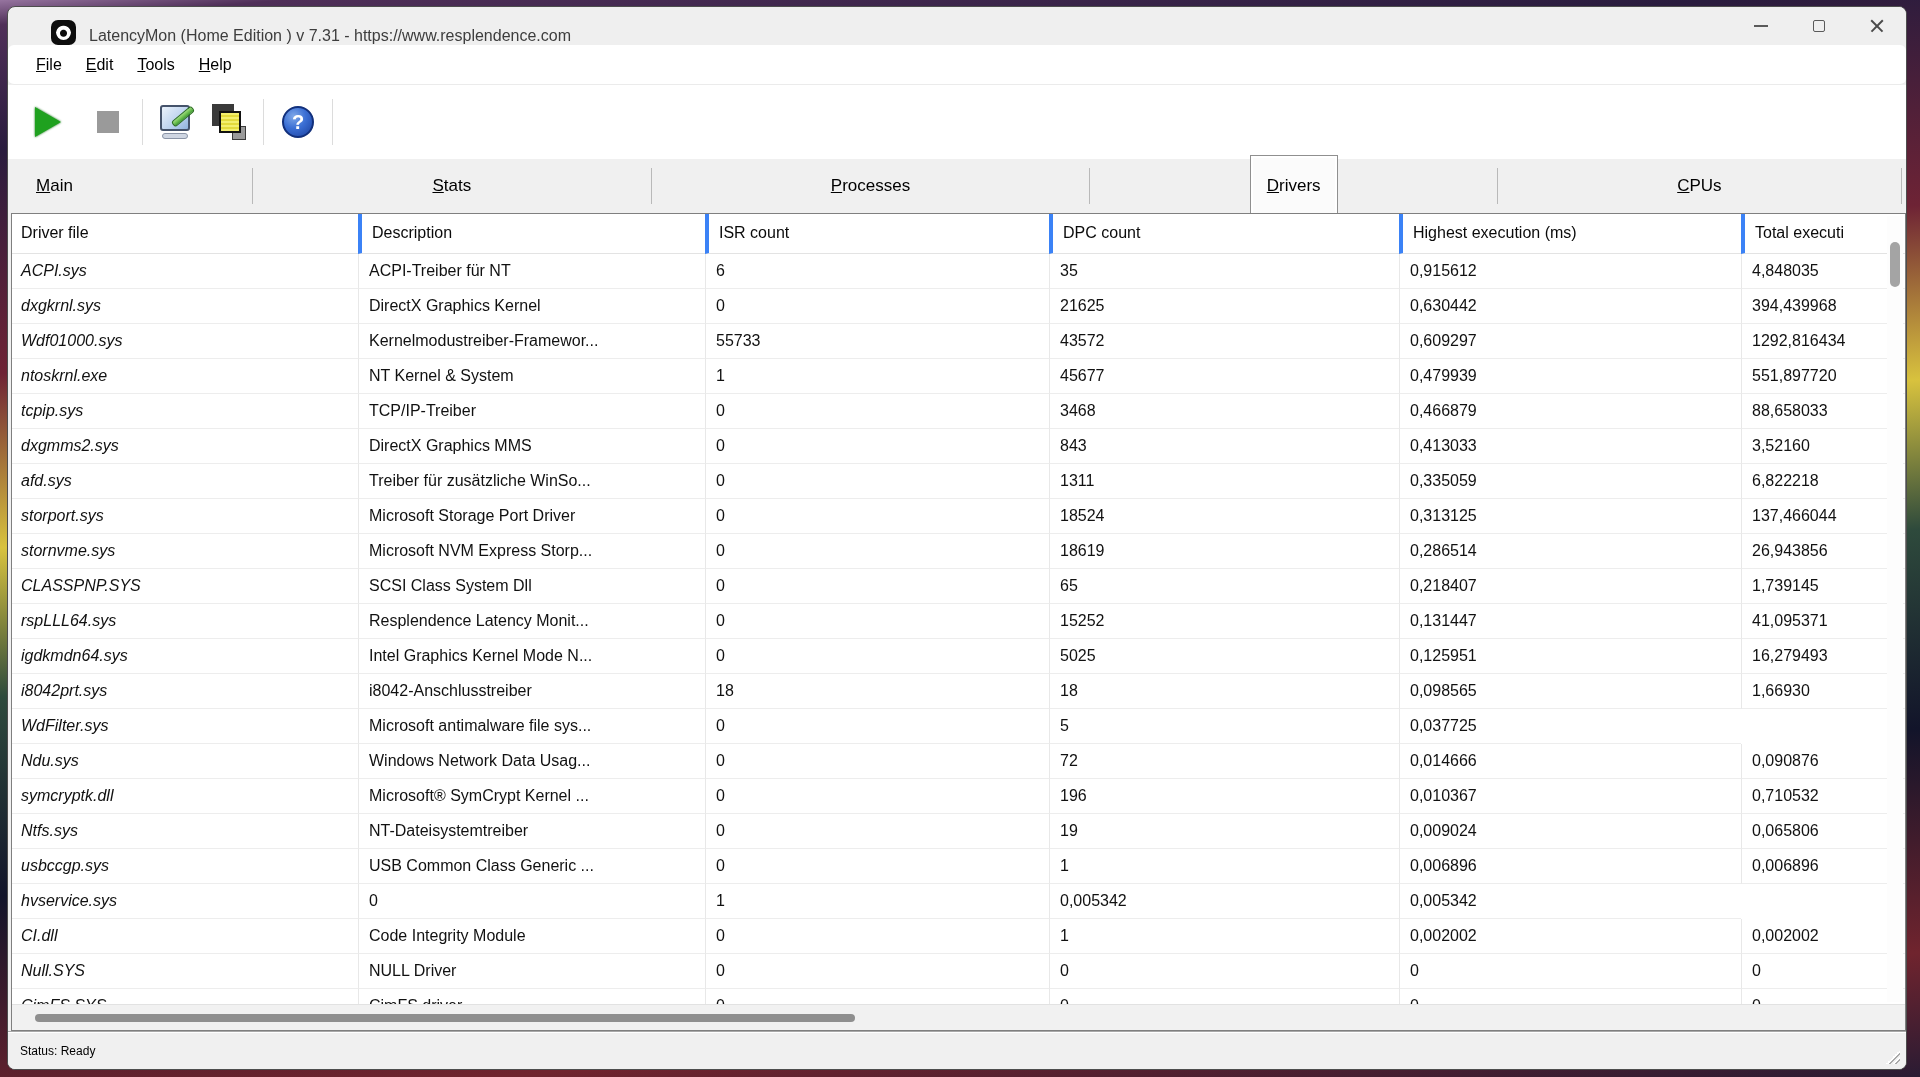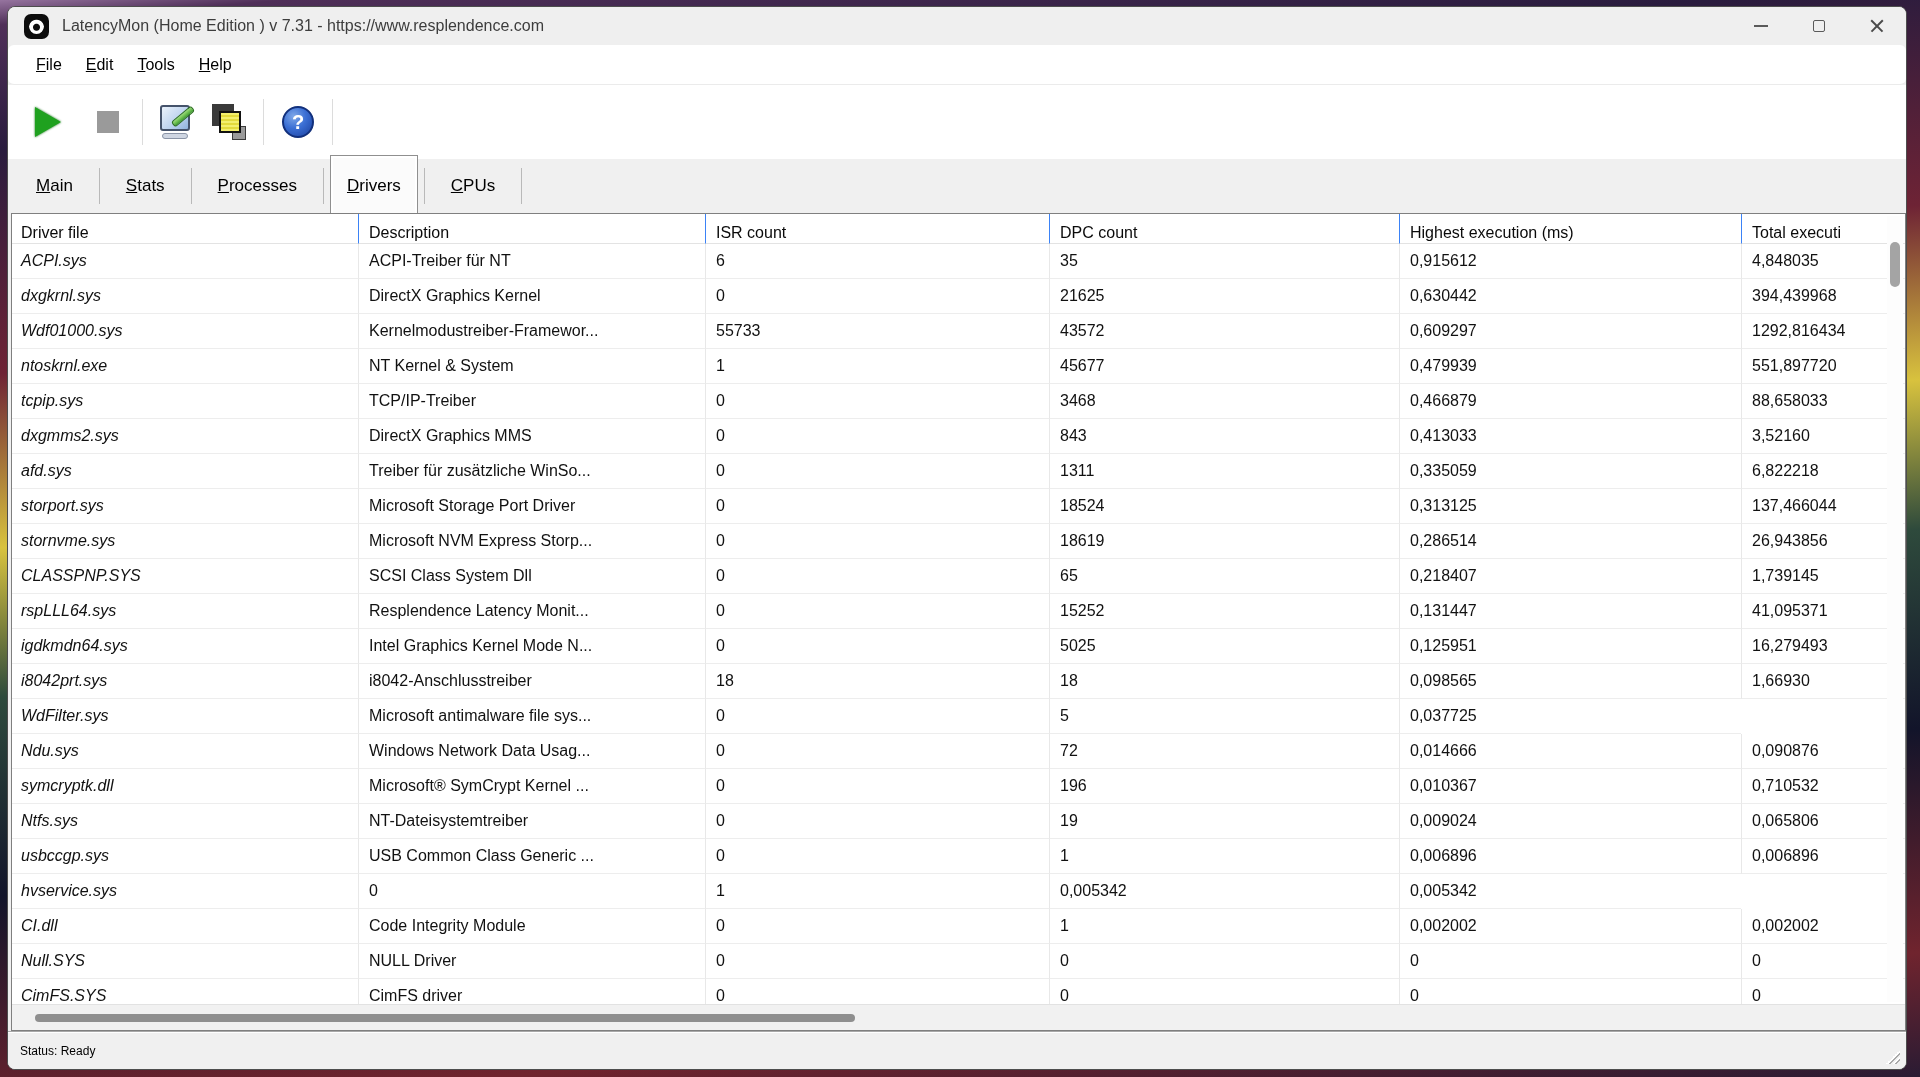--- a/index.html
+++ b/index.html
@@ -9,21 +9,21 @@
     background: linear-gradient(175deg,
       #96749f 0%, #4f2f58 2%, #2a1c3e 12%, #6e2335 30%,
       #d8c23e 44%, #2e4a3c 56%, #12142a 72%, #70242e 90%, #2a1b33 100%);
   }
   .window {
     position:absolute; top:6px; left:7px; right:13px; bottom:7px;
     background:#efefef; border:1px solid #4d4d4d; border-radius:8px;
     overflow:hidden; display:flex; flex-direction:column;
   }
   
-  .titlebar { height:38px; background:#efefef; display:flex; align-items:center; flex:0 0 auto; }
+  .titlebar { height:38px; background:#efefef; display:flex; align-items:flex-end; flex:0 0 auto;margin-left:27px; }
   .app-icon {
     width:25px; height:25px; margin-left:16px; border-radius:7px; background:#0d0d0d;
     position:relative; flex:0 0 auto;
   }
   .app-icon::after {
     content:""; position:absolute; inset:5px; border-radius:50%;
     background: radial-gradient(circle at 50% 55%, #0d0d0d 0 3px, #ffffff 4px 7px, #0d0d0d 8px);
   }
   .title-text { margin-left:13px; font-size:16px; color:#3d3d3d; white-space:nowrap; }
   .win-controls { margin-left:auto; display:flex; height:100%; }
@@ -71,39 +71,39 @@
   }
   .icon-help {
     width:32px; height:32px; border-radius:50%;
     background:radial-gradient(circle at 35% 30%, #7fa8e8 0%, #3b6fd4 45%, #1a3f9e 100%);
     border:2px solid #12307c; color:#fff; font-size:20px; font-weight:bold;
     display:flex; align-items:center; justify-content:center;
   }
   
   .tabstrip {
     height:54px; background:#f0f0f0; display:flex; align-items:center;
-    padding-left:6px; flex:0 0 auto;
+    padding-left:6px; flex:0 0 auto;justify-content:space-between;
   }
   .tab { font-size:17px; color:#000; padding:8px 20px; margin:0 2px; }
   .tab.selected {
     background:#fbfbfb; border:1px solid #8f8f8f; box-shadow:inset 0 0 0 2px #ffffff;
     padding:20px 16px;
   }
   .tab-sep { width:1px; height:36px; background:#b9b9b9; margin:0 4px; }
   
   .table-wrap {
     flex:1 1 auto; margin-left:3px; background:#ffffff;
     border:1px solid #7f7f7f; position:relative; overflow:hidden;
     display:flex; flex-direction:column;
   }
   .grid-row { display:grid; grid-template-columns:346px 347px 344px 350px 342px 1fr; }
-  .header-row { height:30px; flex:0 0 auto; }
+  .header-row { height:40px; flex:0 0 auto; }
   .header-cell {
     font-size:16px; color:#0a0a0a; padding:10px 0 0 10px; white-space:nowrap; overflow:hidden;
-    border-left:1px solid #3b82f6; border-bottom:1px solid #e3e3e3;
+    border-left:4px solid #3b82f6; border-bottom:1px solid #e3e3e3;
   }
   .header-cell:first-child { border-left:none; padding-left:9px; }
   .rows-viewport { flex:1 1 auto; overflow:hidden; }
   .row { height:35px; }
   .cell {
     font-size:16px; color:#111; padding:8px 4px 0 10px; white-space:nowrap; overflow:hidden;
     border-left:1px solid #e8e8e8; border-bottom:1px solid #ededed;
   }
   .cell:first-child { border-left:none; padding-left:9px;font-style:italic; }
   

